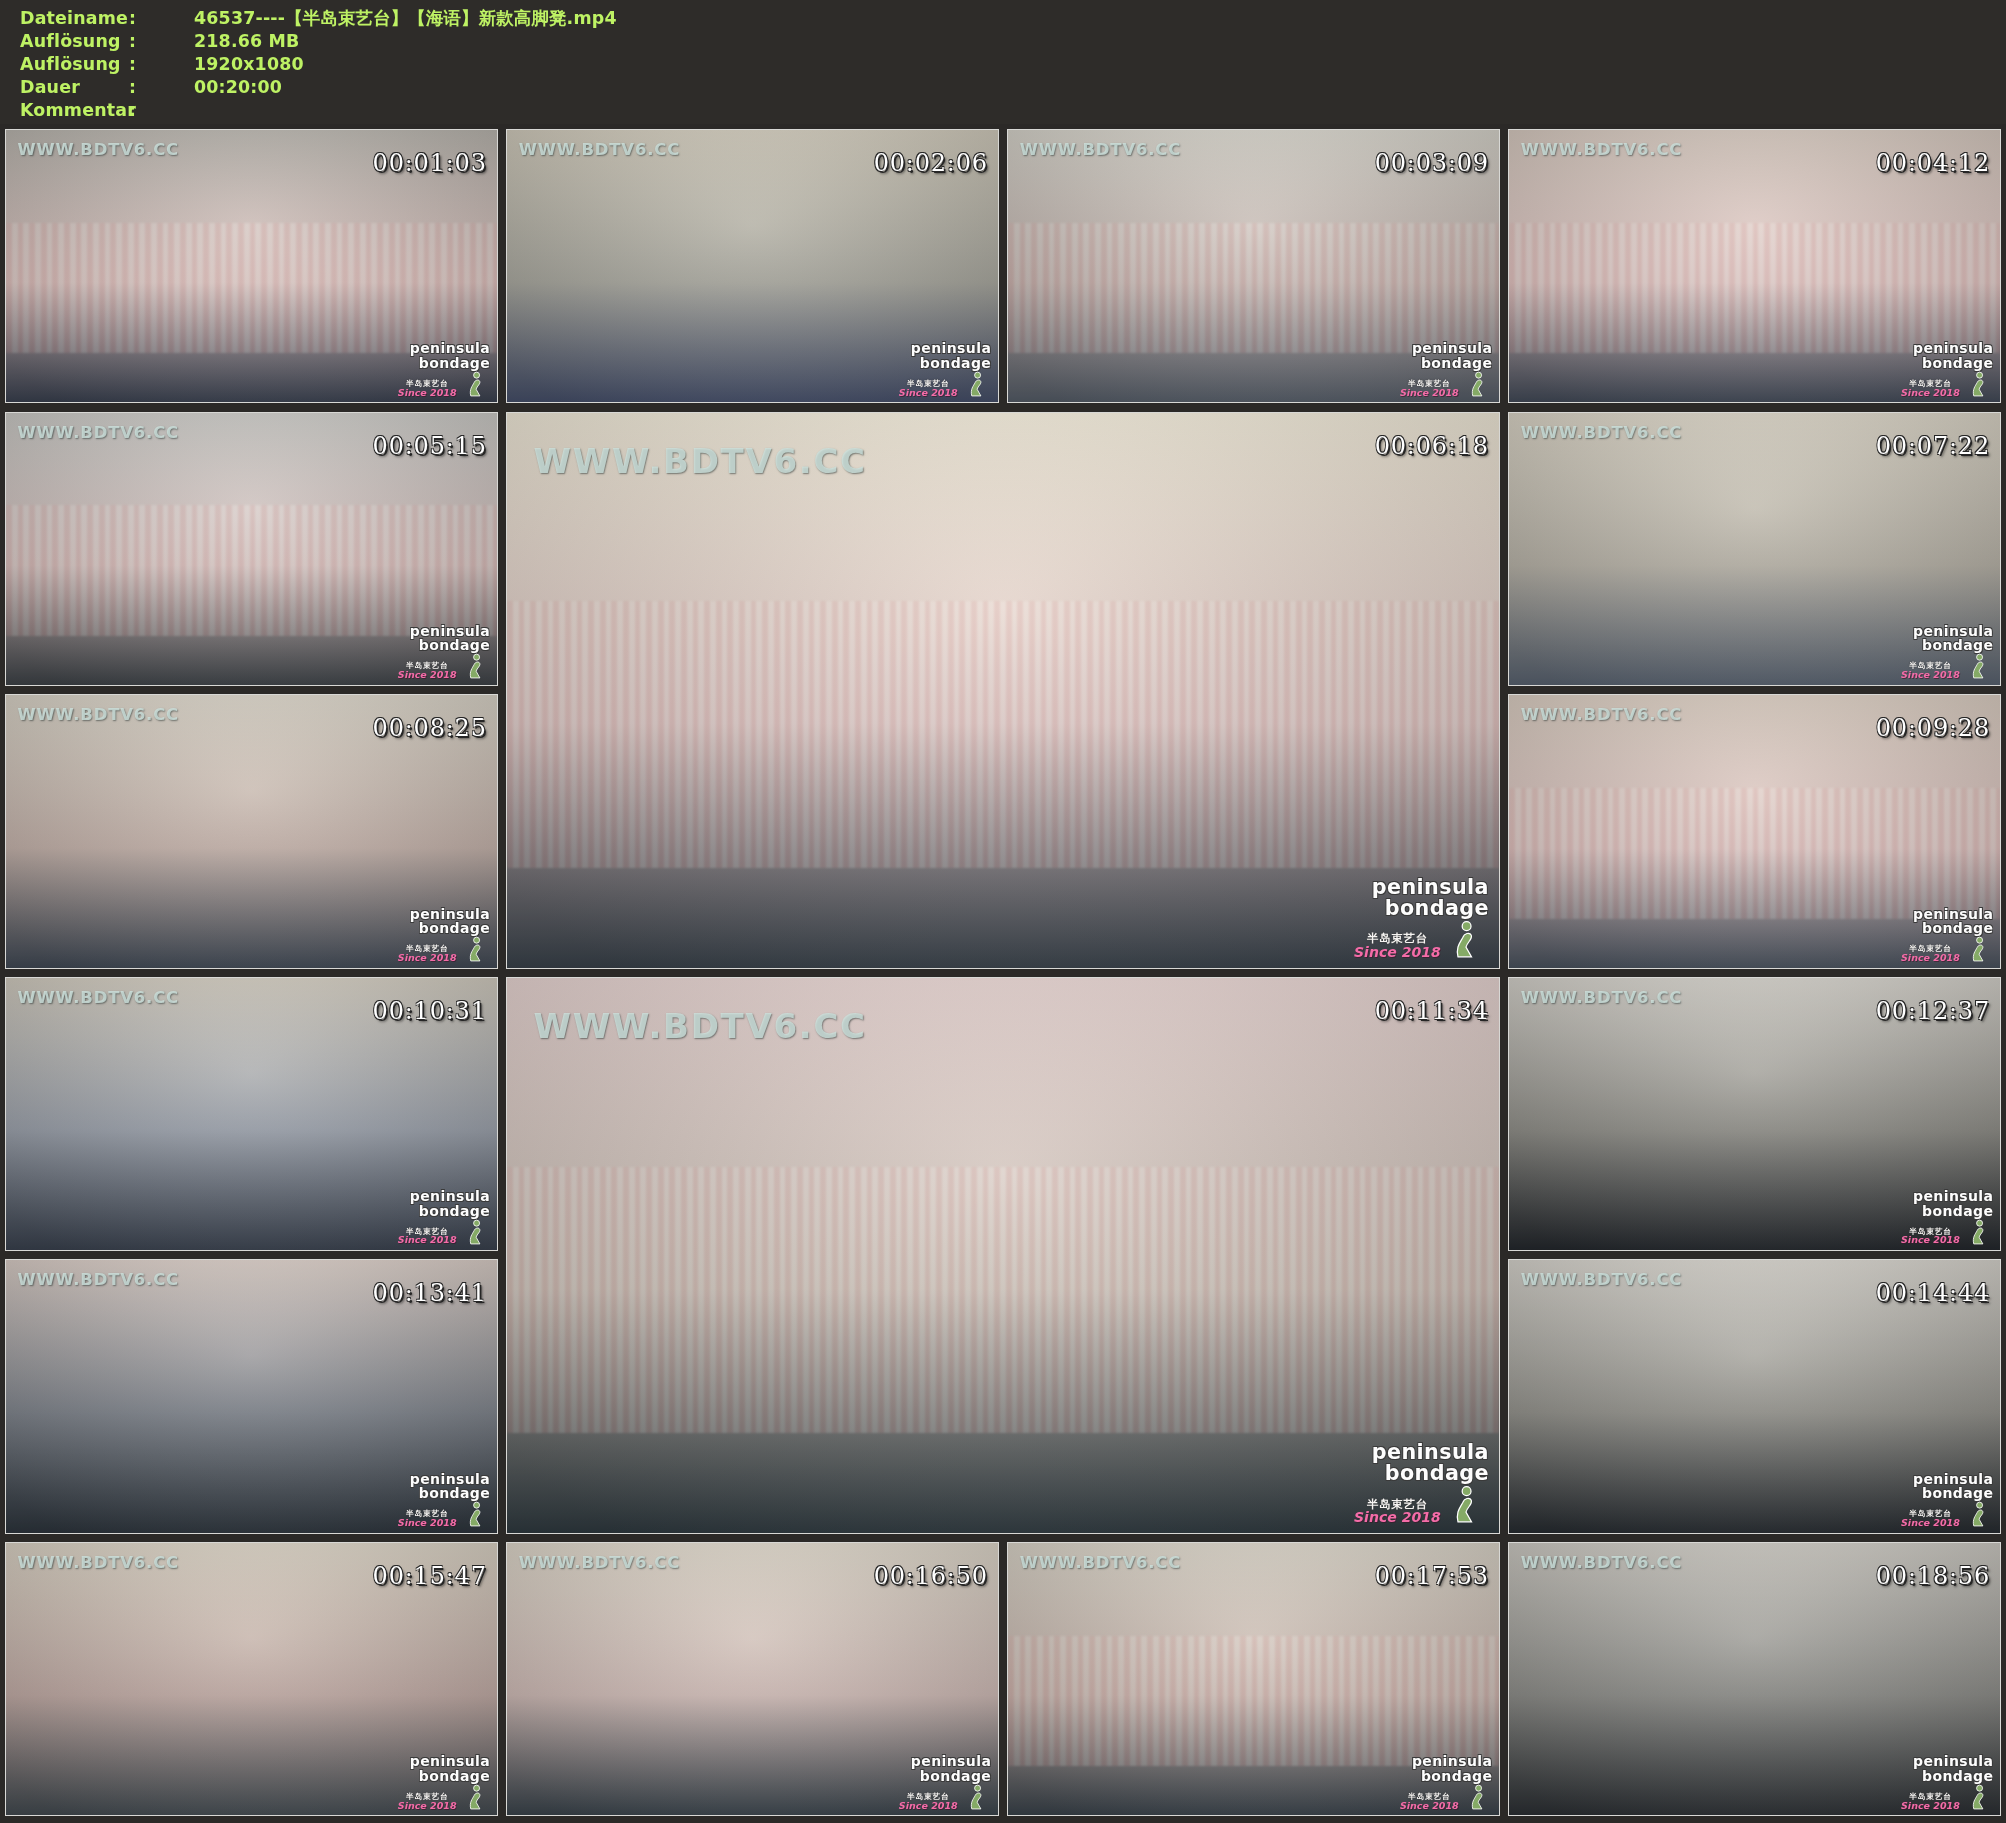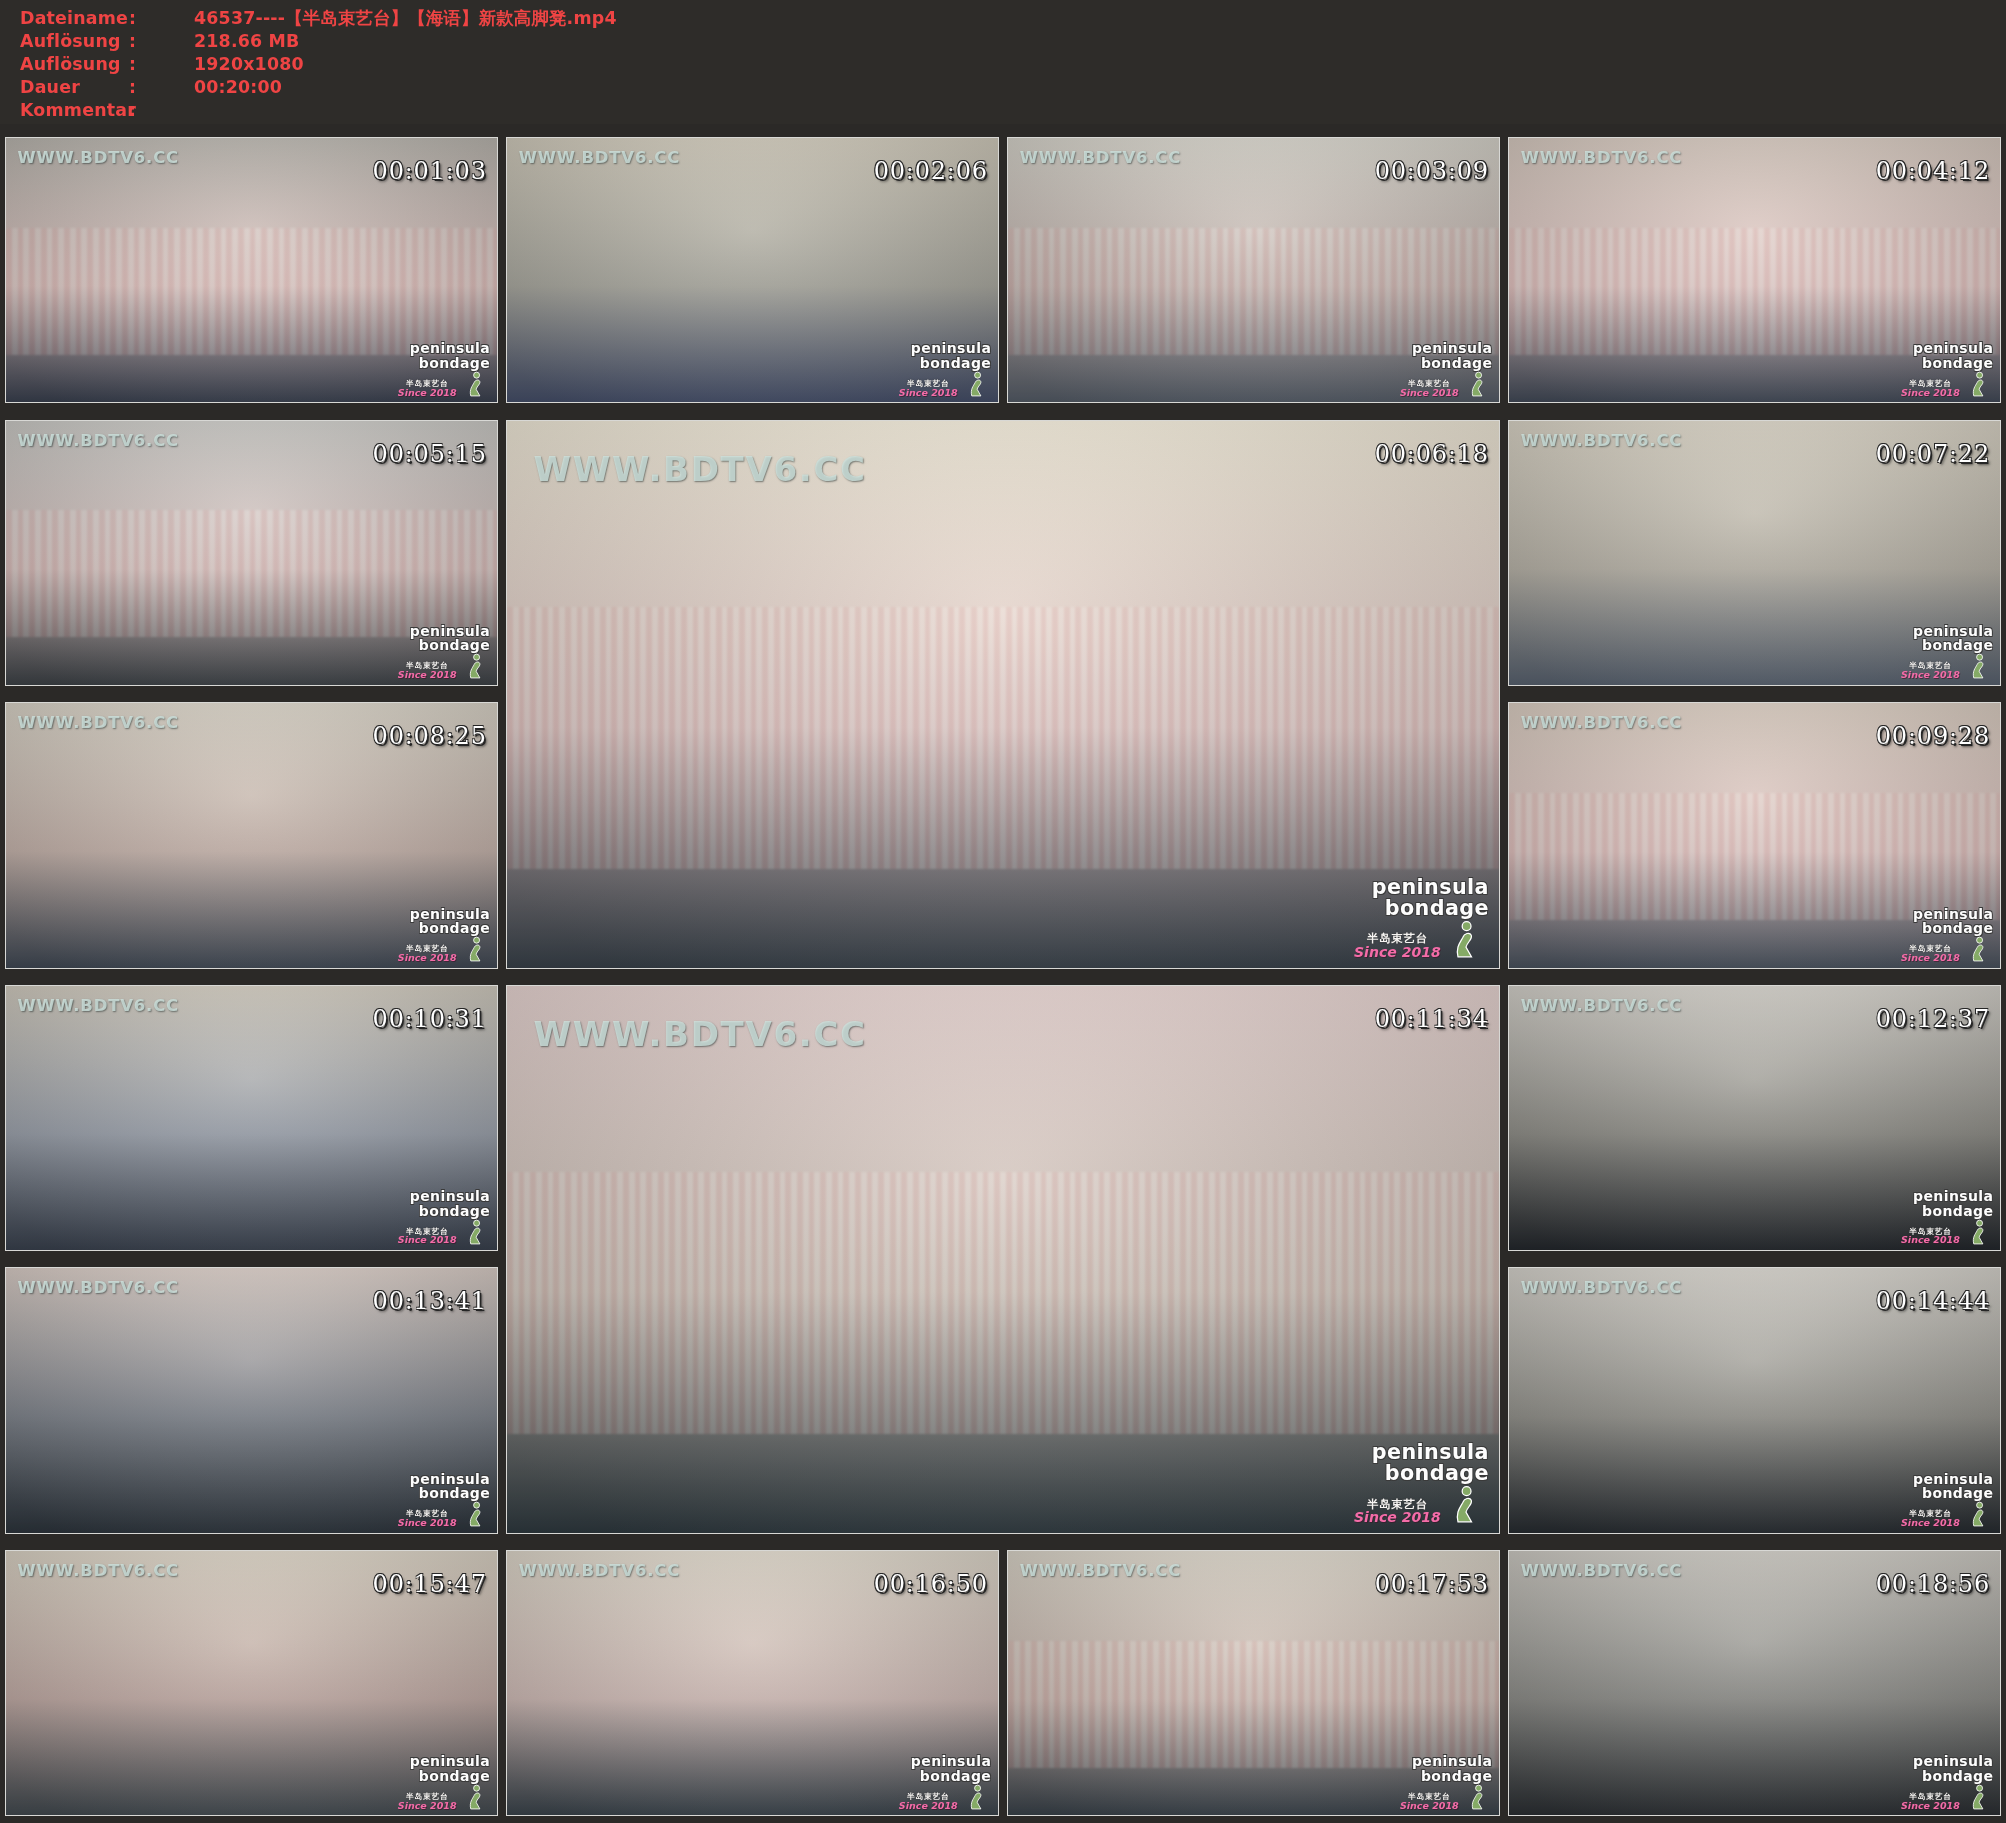--- a/index.html
+++ b/index.html
@@ -2,30 +2,30 @@
 <html style="font-size:13.2px"><head>
 <meta charset="utf-8">
 <style>
   * { margin:0; padding:0; box-sizing:border-box; }
   html,body { width:2006px; height:1823px; background:#2b2927; overflow:hidden;
               font-family:"DejaVu Sans", sans-serif; }
   .sheet { display:flex; flex-direction:column; width:2006px; height:1823px; }
 
   
   .hdr { flex:0 0 124px; background:#2e2c29; padding:7.4px 0 0 20px; }
-  .hrow { display:flex; font-weight:bold; font-size:17.4px; line-height:23px; color:#ef4444;
+  .hrow { display:flex; font-weight:bold; font-size:17.4px; line-height:23px; color:#bef264;
           letter-spacing:0.2px; white-space:nowrap; }
   .hlabel { width:109px; }
   .hsep   { width:25px; }
   .hval   { flex:1;margin-left:40px; }
 
   
   .grid { flex:1; display:grid; grid-template-columns:repeat(4,1fr);
           grid-template-rows:repeat(6,1fr); gap:8.3px; padding:5px 5px 6.6px 5px; }
-  .thumb { position:relative; border:1.7px solid #d8d8d5; overflow:hidden;margin-top:8px; }
+  .thumb { position:relative; border:1.7px solid #d8d8d5; overflow:hidden; }
   .thumb.striped::before { content:""; position:absolute; left:0; right:0; top:34%; bottom:18%;
           background:repeating-linear-gradient(90deg, rgba(226,168,166,.6) 0 5.8px,
                      rgba(250,245,241,.6) 5.8px 11.6px);
           opacity:.40; filter:blur(0.8px); }
   .thumb::after { content:""; position:absolute; inset:0;
           background:radial-gradient(ellipse at 50% 35%, rgba(255,255,255,.10), rgba(0,0,0,.18) 90%); }
 
   
   .ts { position:absolute; top:19px; right:10px; z-index:3;
         font-family:"DejaVu Serif", serif; font-weight:normal; font-size:24px; color:#fff;

